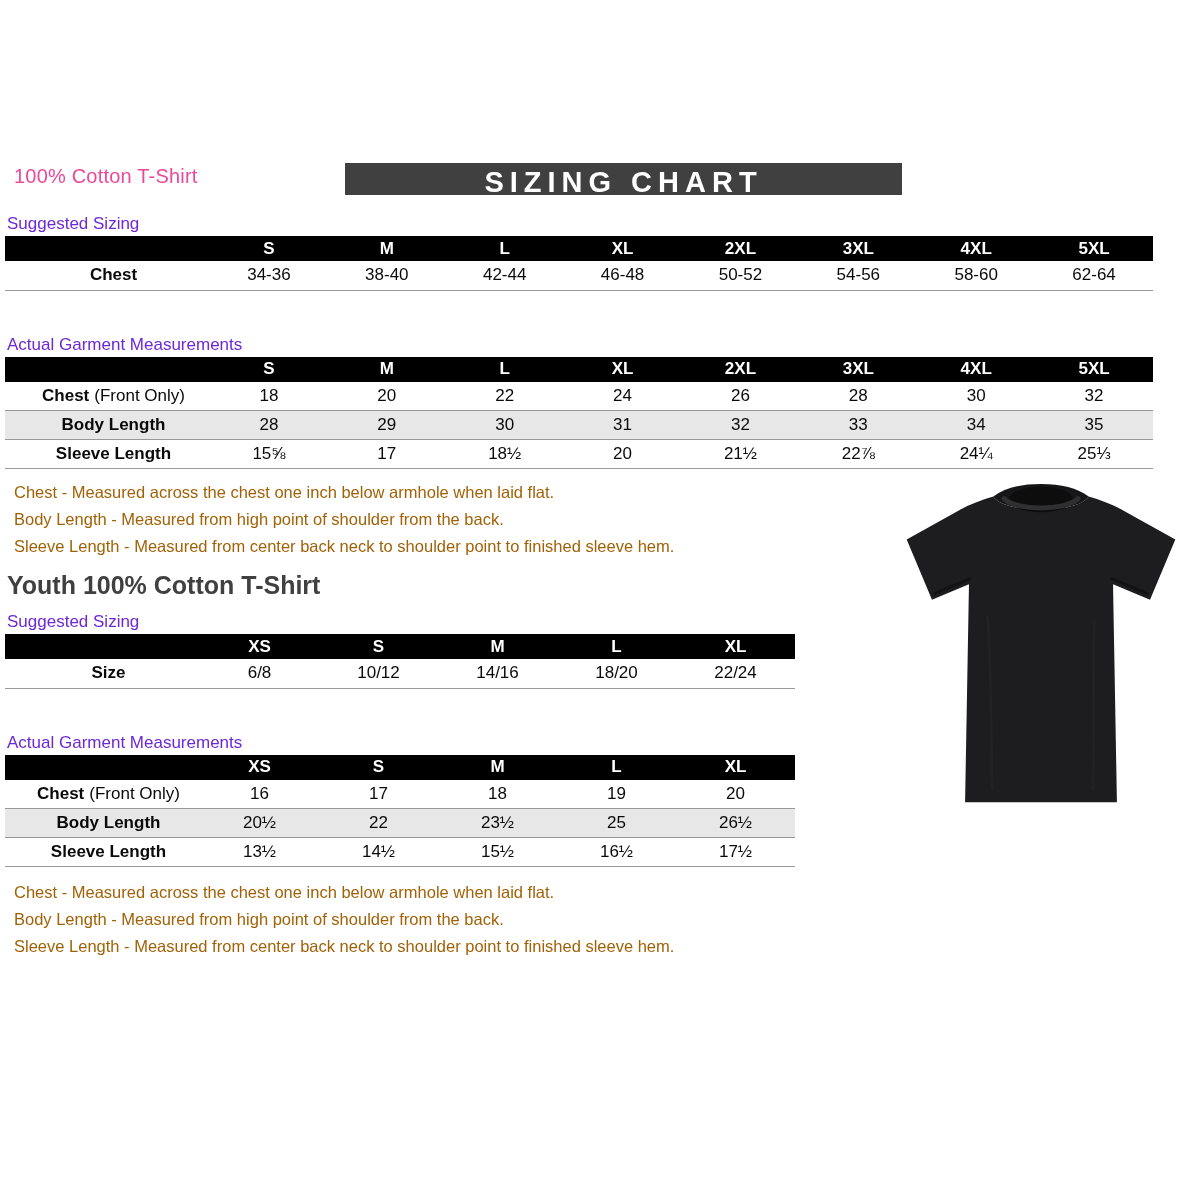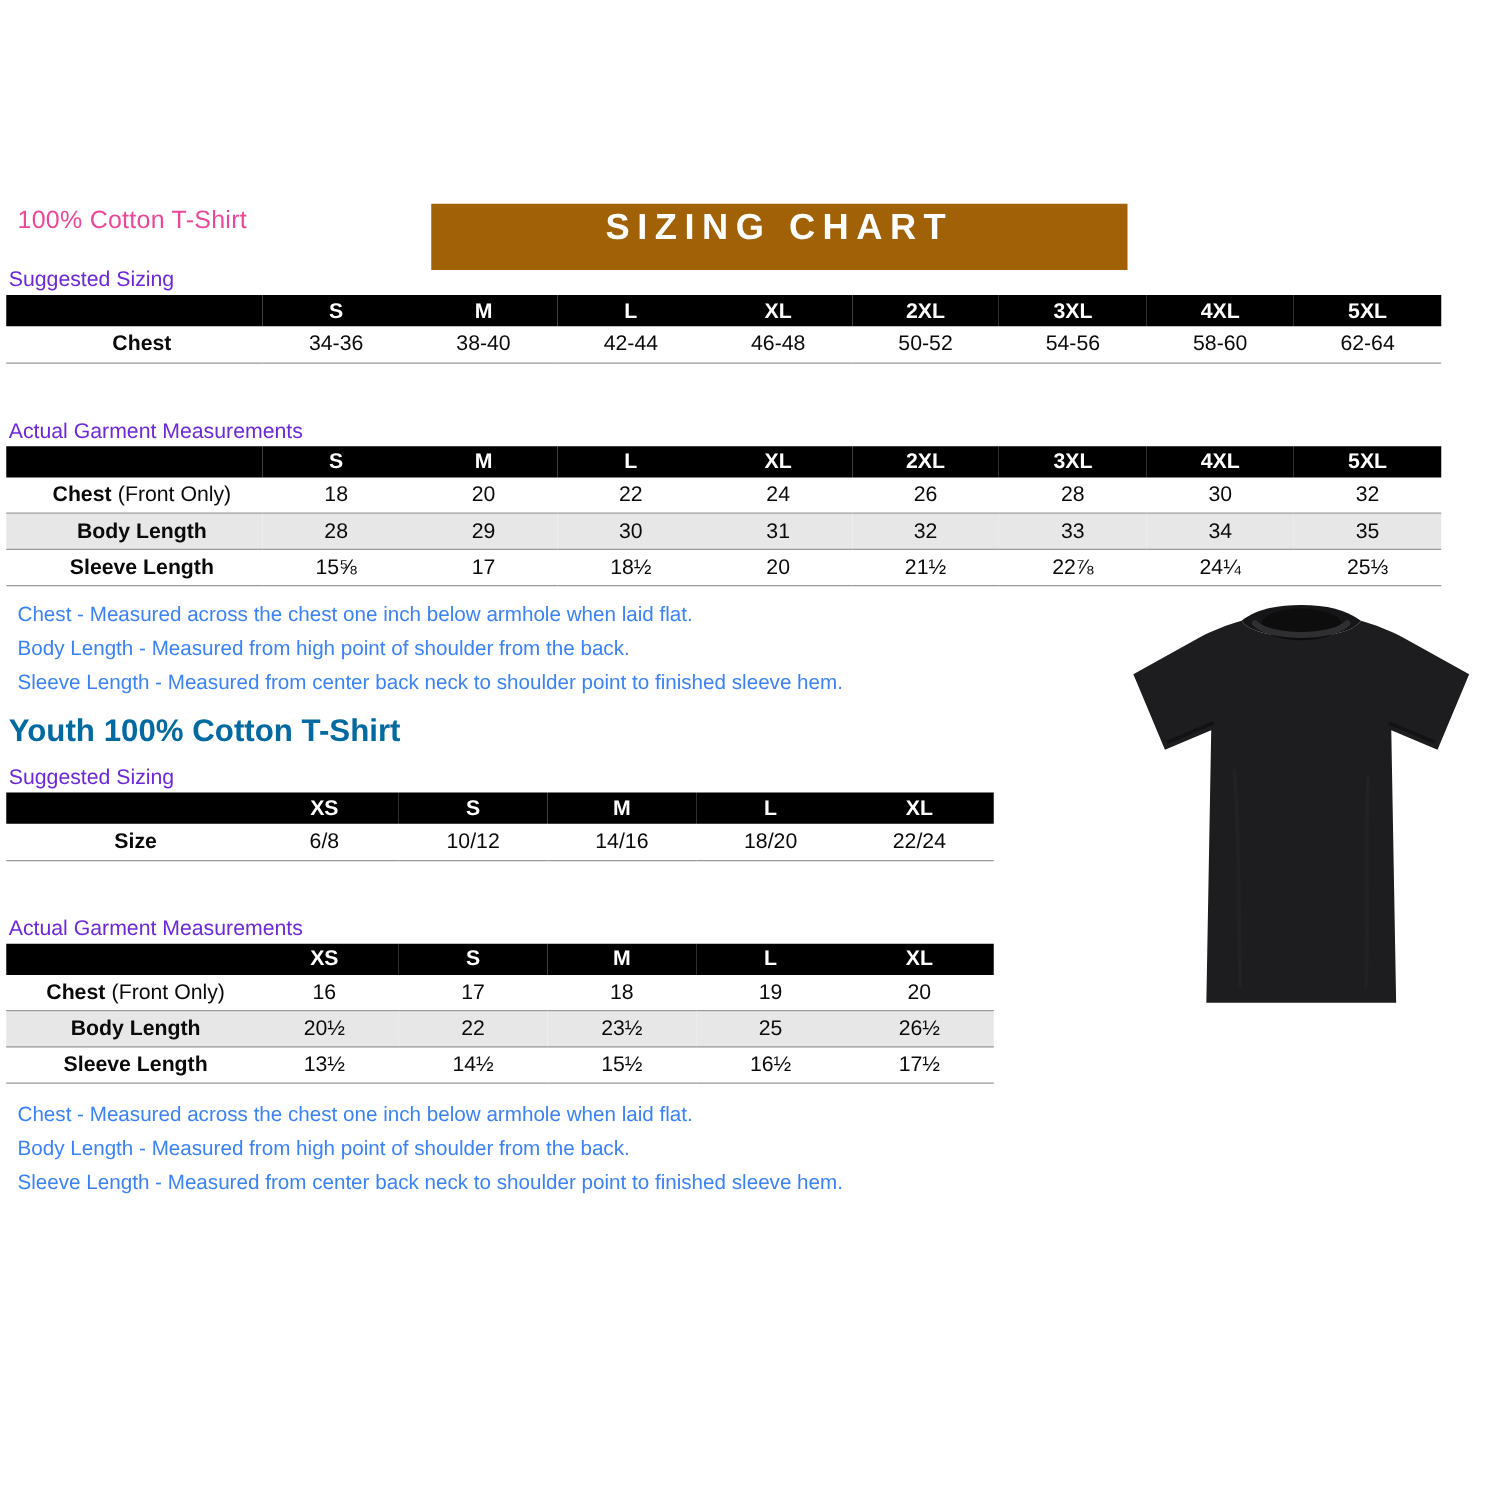--- a/index.html
+++ b/index.html
@@ -3,37 +3,37 @@
 <meta charset="utf-8">
 <style>
   * { margin:0; padding:0; box-sizing:border-box; }
   html,body { width:1200px; height:1200px; background:#ffffff; }
   body { font-family:"Liberation Sans", sans-serif; color:#111; position:relative; overflow:hidden; }
 
   .content { position:absolute; top:163px; left:5px; width:1148px; }
 
   .header-row { position:relative; height:42px; }
   .adult-title { position:absolute; left:9px; top:2px; font-size:20px; font-weight:400; letter-spacing:0.2px; color:#ec4899; }
-  .banner { position:absolute; left:340px; top:0; width:557px; height:53px; background:#a16207; color:#fff;
+  .banner { position:absolute; left:340px; top:0; width:557px; height:32px; background:#404040; color:#fff;
             font-size:29px; font-weight:700; letter-spacing:6px; text-align:center; line-height:39px; }
 
   .section-label { font-size:17px; color:#6d28d9; margin:9px 0 2px 2px; }
   .section-label.gap { margin-top:44px; }
 
   table { border-collapse:collapse; table-layout:fixed; width:1148px; font-size:17px; }
   table.youth { width:790px; }
   th { background:#000; color:#fff; font-weight:700; height:25px; padding:0; text-align:center; font-size:17px; }
   td { height:29px; text-align:center; border-bottom:1px solid #999; padding:0; color:#0a0a0a; }
   td.rowlabel { text-align:center; padding-left:12px; font-weight:700; }
   td.rowlabel .note-light { font-weight:400; margin-left:5px; }
   tr.shade td { background:#e7e7e7; }
 
-  .notes { margin:10px 0 0 9px; font-size:16.5px; line-height:27px; color:#3b82f6; }
-
-  .youth-title { margin:10px 0 0 2px; font-size:25px; font-weight:700; line-height:30px; color:#0369a1; }
+  .notes { margin:10px 0 0 9px; font-size:16.5px; line-height:27px; color:#a16207; }
+
+  .youth-title { margin:10px 0 0 2px; font-size:25px; font-weight:700; line-height:30px; color:#404040; }
 
   .tee-wrap { position:absolute; left:895px; top:478px; width:292px; height:333px; }
   .tee-wrap svg { width:100%; height:100%; display:block; }
 </style>
 </head>
 <body>
 
 <div class="content">
 
   <div class="header-row">

